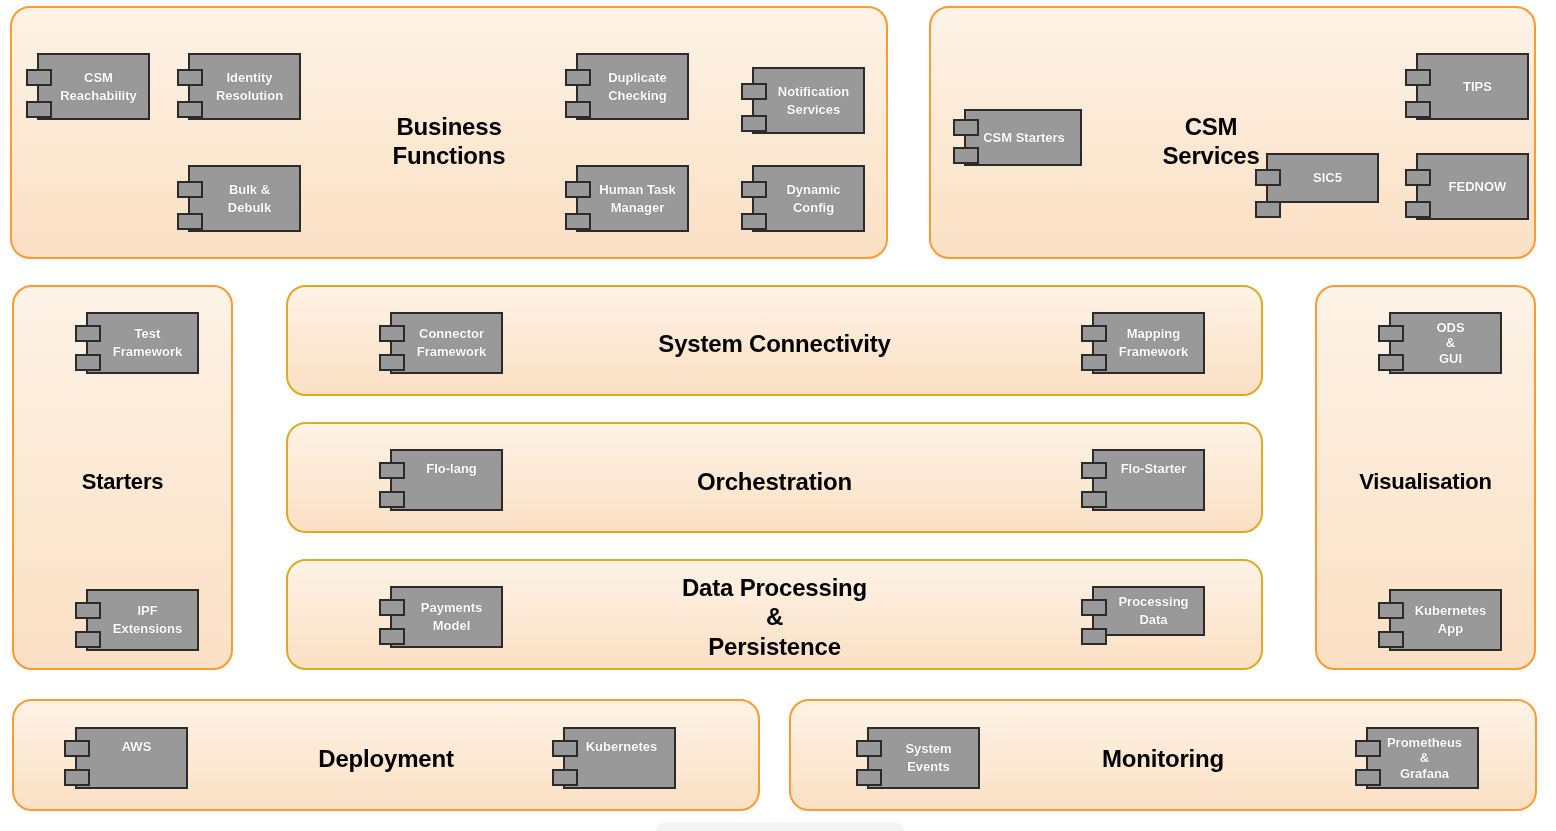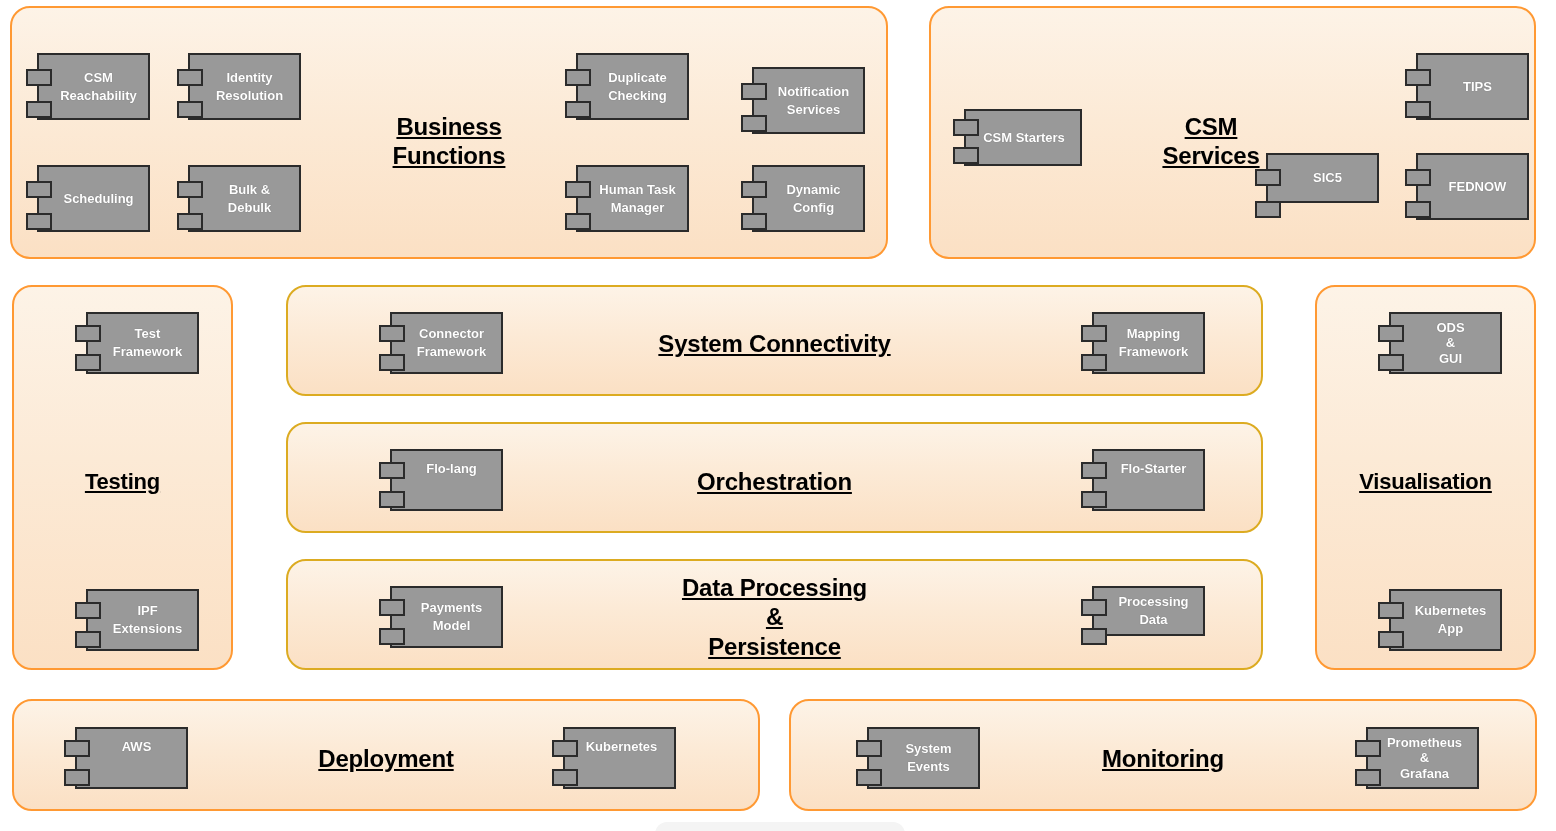--- a/index.html
+++ b/index.html
@@ -37,21 +37,20 @@
   .panel-title {
     position: absolute;
     left: 0;
     right: 0;
     text-align: center;
     font-weight: bold;
     color: #000000;
     line-height: 1.22;
     white-space: pre-line;
     letter-spacing: -0.2px;
-    text-decoration: underline;
   }
   .panel-title.t24 { font-size: 24px; }
   .panel-title.t22 { font-size: 22px; }
 
   
   .component {
     position: absolute;
     box-sizing: border-box;
     background: #999999;
     border: 2px solid #2b2b2b;
@@ -124,25 +123,20 @@
 Checking</span>
     </div>
 
     <div class="component" style="left:740px; top:59px; width:113px; height:67px;">
       <span class="tab top"></span>
       <span class="tab bottom"></span>
       <span class="label">Notification
 Services</span>
     </div>
 
-    <div class="component" style="left:25px; top:157px; width:113px; height:67px;">
-      <span class="tab top"></span>
-      <span class="tab bottom"></span>
-      <span class="label">Scheduling</span>
-    </div>
 
     <div class="component" style="left:176px; top:157px; width:113px; height:67px;">
       <span class="tab top"></span>
       <span class="tab bottom"></span>
       <span class="label">Bulk &amp;
 Debulk</span>
     </div>
 
     <div class="component" style="left:564px; top:157px; width:113px; height:67px;">
       <span class="tab top"></span>
@@ -183,21 +177,21 @@
     </div>
 
     <div class="component" style="left:485px; top:145px; width:113px; height:67px;">
       <span class="tab top"></span>
       <span class="tab bottom"></span>
       <span class="label">FEDNOW</span>
     </div>
   </div>
 
   <div class="panel" style="left:12px; top:285px; width:221px; height:385px;">
-    <div class="panel-title t22" style="top:182px;">Testing</div>
+    <div class="panel-title t22" style="top:182px;">Starters</div>
 
     <div class="component" style="left:72px; top:25px; width:113px; height:62px;">
       <span class="tab top" style="top:11px;"></span>
       <span class="tab bottom" style="top:40px;"></span>
       <span class="label">Test
 Framework</span>
     </div>
 
     <div class="component" style="left:72px; top:302px; width:113px; height:62px;">
       <span class="tab top" style="top:11px;"></span>

